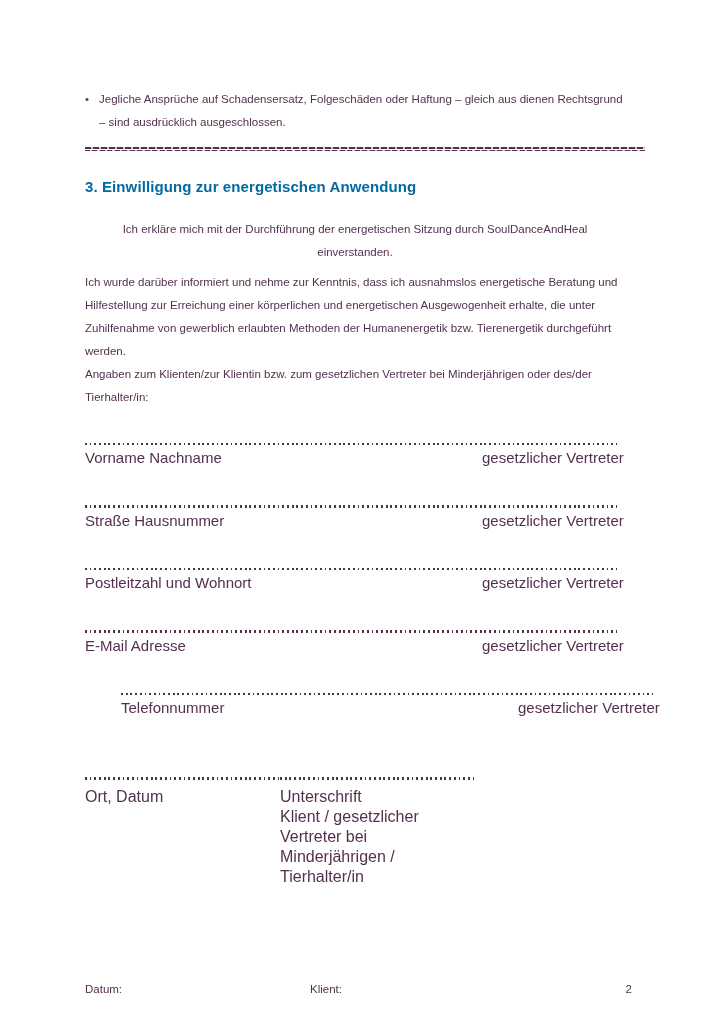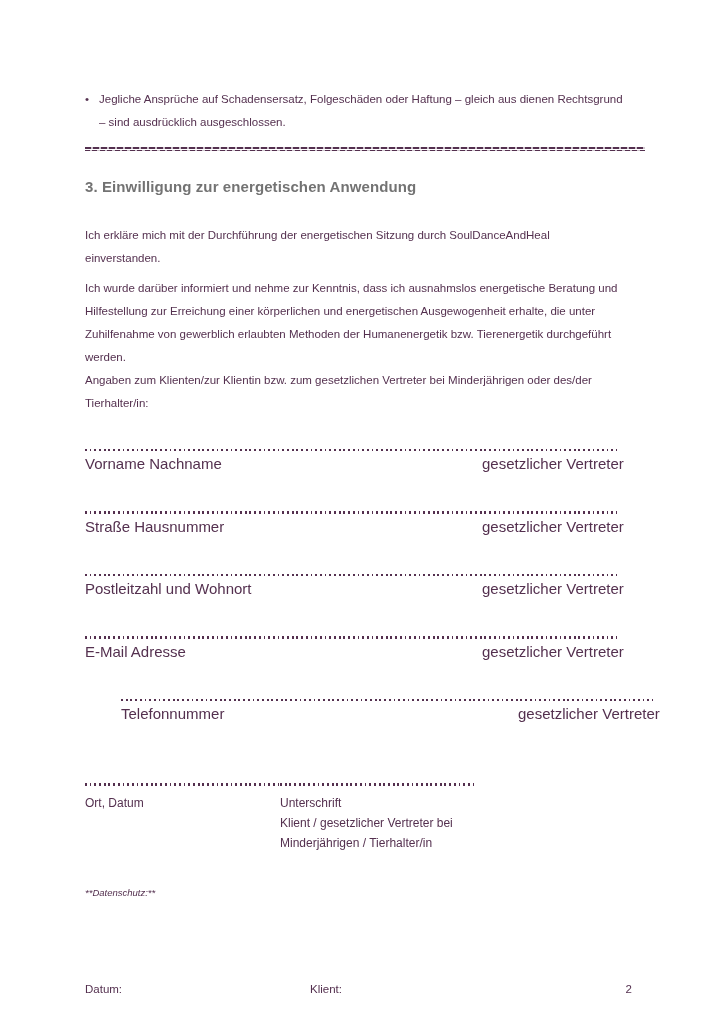--- a/index.html
+++ b/index.html
@@ -34,28 +34,28 @@
   }
   .divider::before,.divider::after{
     content:"";position:absolute;left:0;right:0;height:1.5px;
     background:repeating-linear-gradient(90deg,#54304f 0 6px,rgba(84,48,79,.28) 6px 8px);
   }
   .divider::before{top:0;}
   .divider::after{top:2.6px;background:repeating-linear-gradient(90deg,#54304f 0 5px,rgba(84,48,79,.28) 5px 7.5px);}
   h2.heading{
     margin:26px 0 0 0;
     font-size:15px;line-height:18px;font-weight:700;
-    color:#737373;
+    color:#0369a1;
     letter-spacing:.1px;
   }
   .para{
     margin:0;width:540px;
     font-size:11.5px;line-height:23px;
   }
-  .para.p1{margin-top:28px;}
+  .para.p1{margin-top:22px;text-align:center;}
   .para.p2{margin-top:7px;}
   .para.p3{margin-top:0;}
   
   .dotline{
     height:2.5px;
     background:repeating-linear-gradient(90deg,#54304f 0 1.8px,transparent 1.8px 4.7px);
   }
   .fields{margin-top:34px;}
   .field-row{margin-bottom:41px;}
   .field-row:last-child{margin-bottom:0;margin-left:36px;}
@@ -69,21 +69,21 @@
   }
   
   .sigrow{
     display:flex;margin-top:63px;
   }
   .sigblock{width:195px;}
   .sigblock.right{}
   .sigblock .dotline{width:195px;}
   .sigblock .siglabel{
     display:block;margin-top:7px;
-    font-size:12px;line-height:20px;
+    font-size:16px;line-height:20px;
   }
   .sigblock .siglabel + .siglabel{margin-top:0;}
   
   .privacy{
     margin-top:32px;width:545px;
     font-style:italic;
     font-size:9.5px;line-height:15px;
   }
   .privacy p{margin:0;}
   
@@ -164,21 +164,20 @@
     </div>
     <div class="sigblock right">
       <div class="dotline"></div>
       <span class="siglabel">Unterschrift</span>
       <span class="siglabel">Klient / gesetzlicher Vertreter bei</span>
       <span class="siglabel">Minderjährigen / Tierhalter/in</span>
     </div>
   </div>
 
   <div class="privacy">
-    <p>**Datenschutz:**</p>
   </div>
 
   <div class="footer">
     <span class="f-date">Datum:</span>
     <span class="f-client">Klient:</span>
     <span class="f-page">2</span>
   </div>
 
 </div>
 

